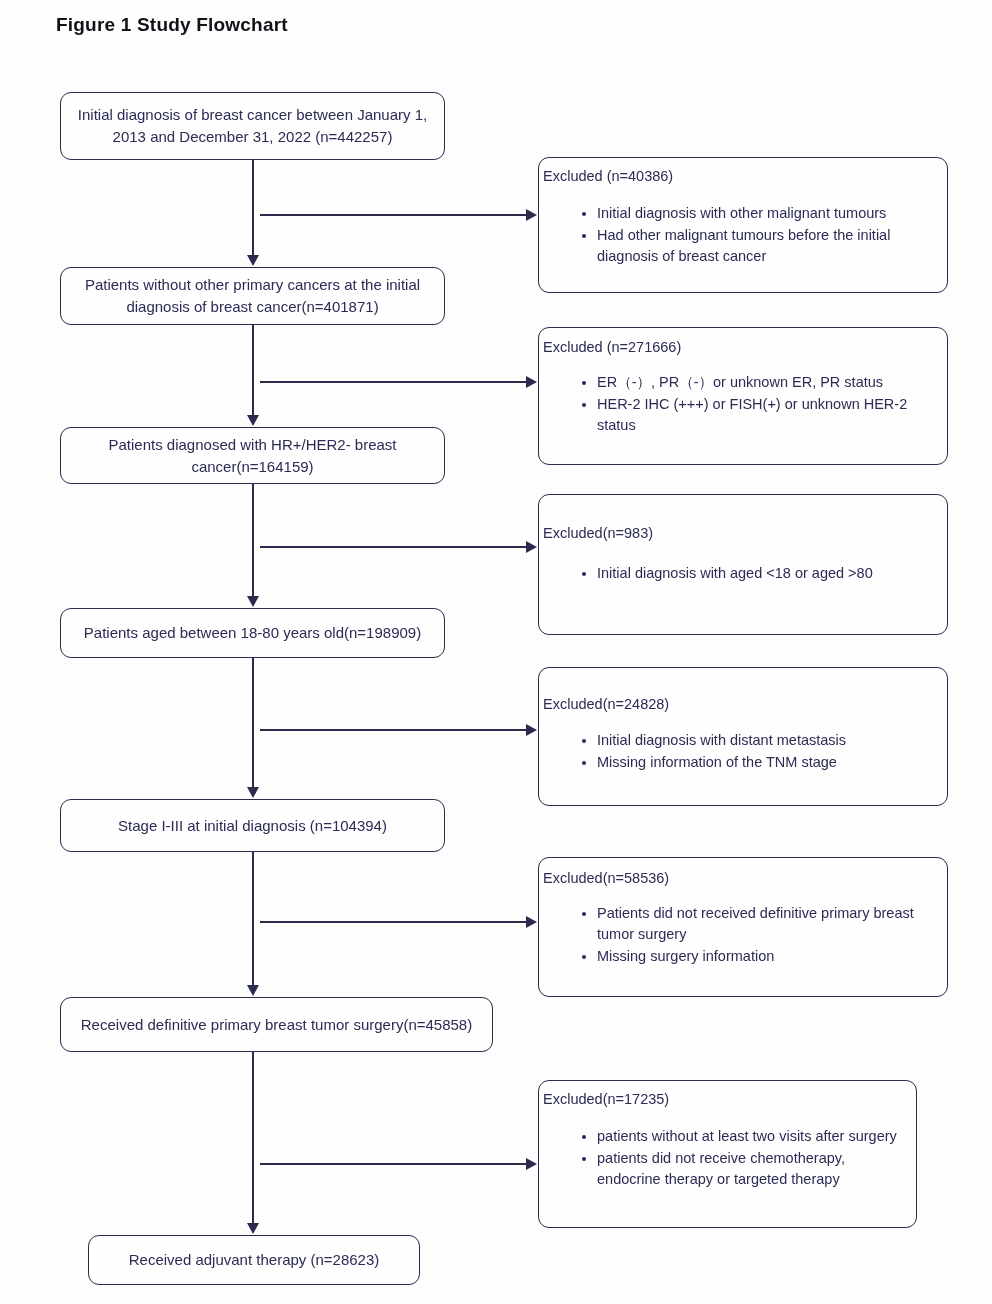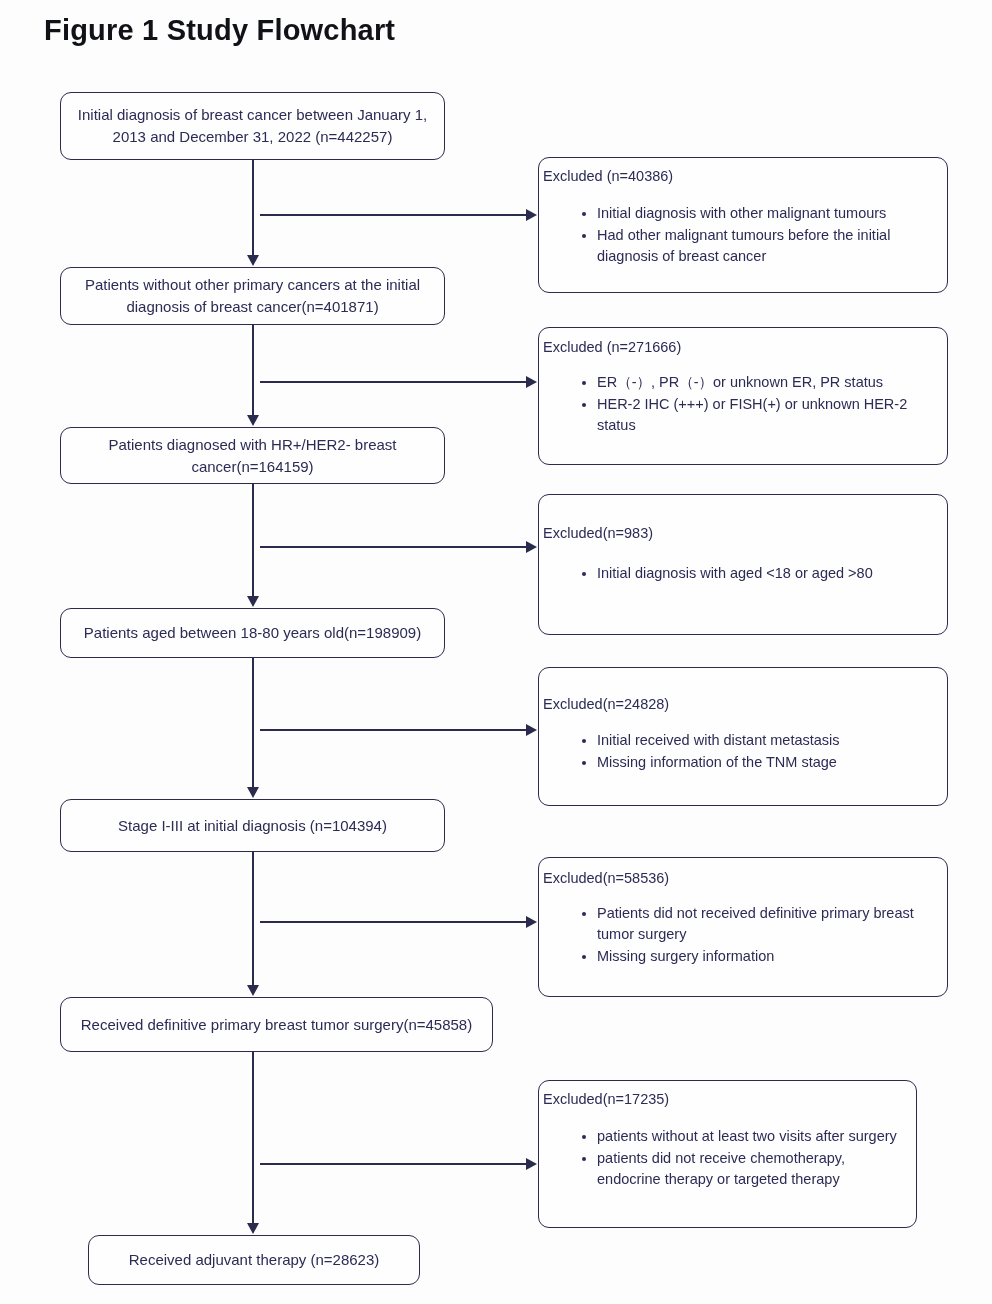--- a/index.html
+++ b/index.html
@@ -10,23 +10,23 @@
   #page {
     position: relative;
     width: 992px;
     height: 1304px;
     background: #fdfdfd;
     font-family: "Liberation Sans", sans-serif;
     overflow: hidden;
   }
   #figure-title {
     position: absolute;
-    left: 44px;
+    left: 56px;
     top: 14px;
-    font-size: 29px;
+    font-size: 19px;
     font-weight: bold;
     color: #111118;
     letter-spacing: 0.2px;
     white-space: nowrap;
   }
 
   
   .box {
     position: absolute;
     box-sizing: border-box;
@@ -157,21 +157,21 @@
   <div class="box excl-box" style="left:538px; top:494px; width:410px; height:141px;">
     <div class="excl-title" style="top:29px;">Excluded(n=983)</div>
     <ul class="excl-list" style="top:68px;">
       <li>Initial diagnosis with aged &lt;18 or aged &gt;80</li>
     </ul>
   </div>
 
   <div class="box excl-box" style="left:538px; top:667px; width:410px; height:139px;">
     <div class="excl-title" style="top:27px;">Excluded(n=24828)</div>
     <ul class="excl-list" style="top:62px;">
-      <li>Initial received with distant metastasis</li>
+      <li>Initial diagnosis with distant metastasis</li>
       <li>Missing information of the TNM stage</li>
     </ul>
   </div>
 
   <div class="box excl-box" style="left:538px; top:857px; width:410px; height:140px;">
     <div class="excl-title" style="top:11px;">Excluded(n=58536)</div>
     <ul class="excl-list" style="top:45px;">
       <li>Patients did not received definitive primary breast tumor surgery</li>
       <li>Missing surgery information</li>
     </ul>

